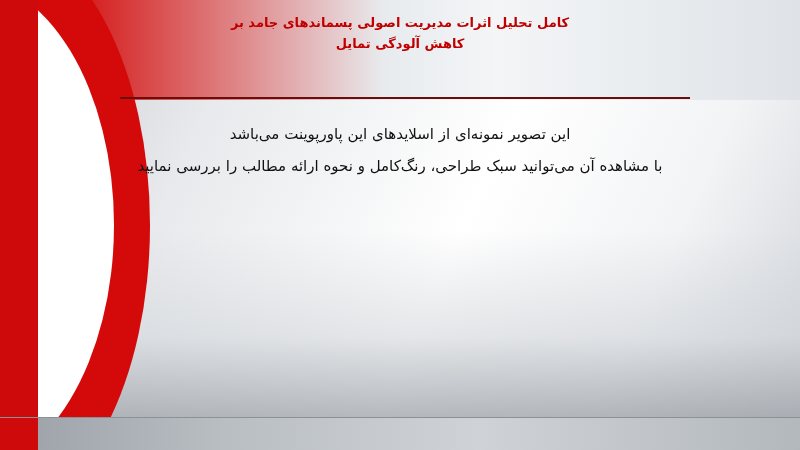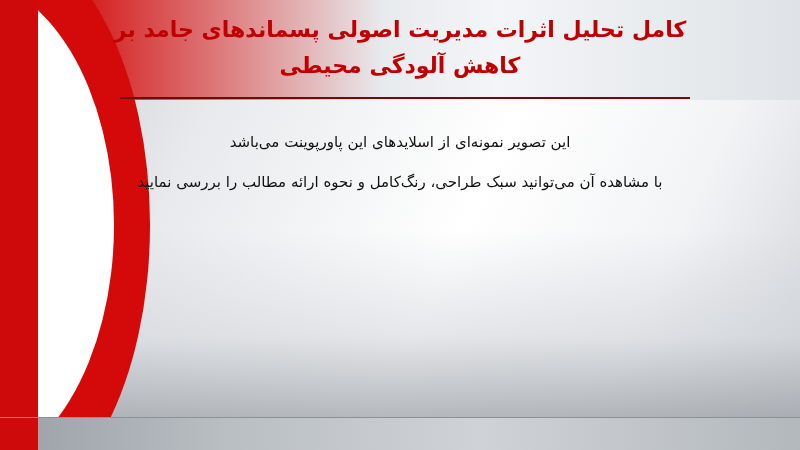--- a/index.html
+++ b/index.html
@@ -114,58 +114,58 @@
   }
 
   
   .title {
     position: absolute;
     left: 60px;
     top: 12px;
     width: 680px;
     text-align: center;
     color: #c00000;
-    font-size: 22px;
+    font-size: 13px;
     font-weight: bold;
     line-height: 1.65;
     letter-spacing: 0;
     direction: rtl;
   }
   .body {
     position: absolute;
     left: 90px;
     top: 118px;
     width: 620px;
     text-align: center;
     direction: rtl;
     color: #111111;
     font-size: 15px;
     line-height: 2.15;
   }
   .body p {
-    margin: 8px;
+    margin: 0;
   }
 </style>
 </head>
 <body>
 
 <div class="slide">
 
   <div class="bg-base"></div>
   <div class="header-band"></div>
   <div class="body-wash"></div>
   <div class="body-wash2"></div>
   <div class="ellipse-left"></div>
   <div class="ellipse-left-inner"></div>
   <div class="band-left"></div>
   <div class="title-rule"></div>
 
   <div class="title">
     <div>کامل تحلیل اثرات مدیریت اصولی پسماندهای جامد بر</div>
-    <div>کاهش آلودگی محیطی</div>
+    <div>کاهش آلودگی تمایل</div>
   </div>
 
   <div class="body">
     <p>این تصویر نمونه‌ای از اسلایدهای این پاورپوینت می‌باشد</p>
     <p>با مشاهده آن می‌توانید سبک طراحی، رنگ‌کامل و نحوه ارائه مطالب را بررسی نمایید</p>
   </div>
 
   <div class="footer-rule"></div>
   <div class="footer-band"></div>
   <div class="footer-red"></div>

